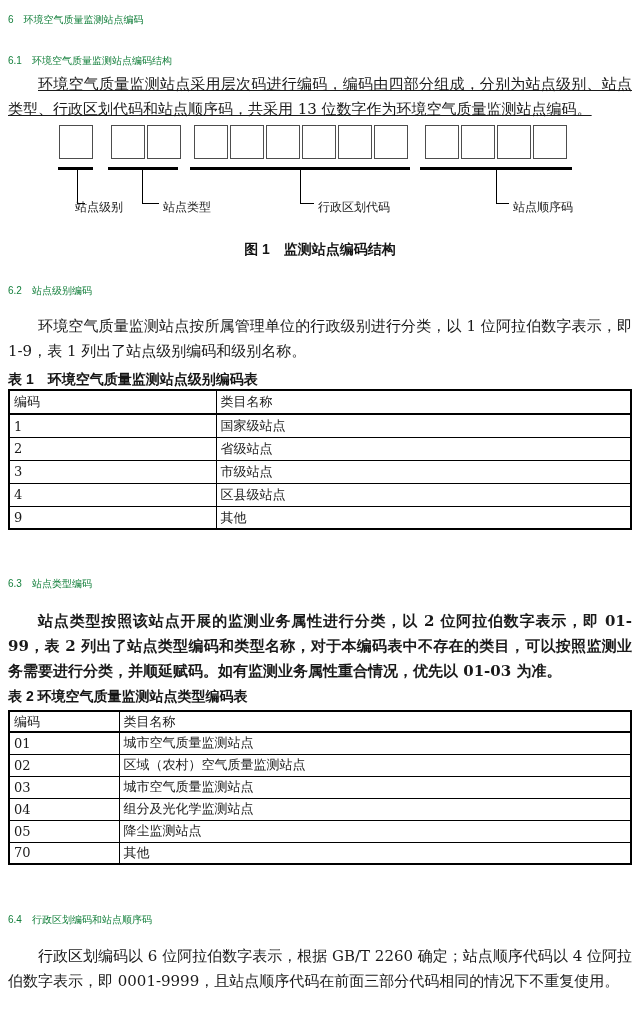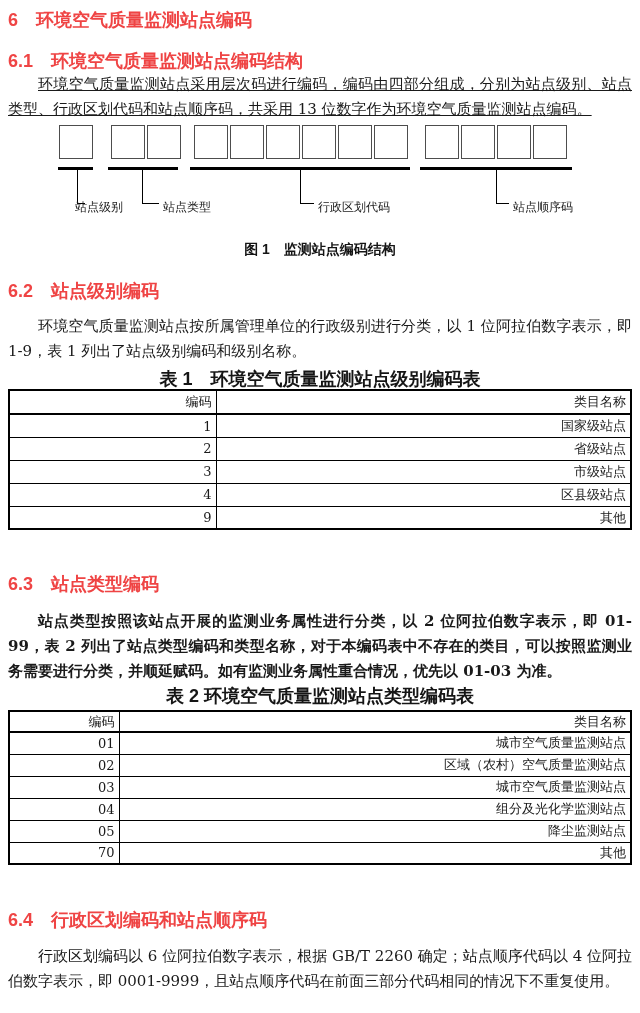--- a/index.html
+++ b/index.html
@@ -4,21 +4,21 @@
 <style>
   * { margin:0; padding:0; box-sizing:border-box; }
   html,body { background:#ffffff; }
   body {
     width:640px; height:1013px; overflow:hidden;
     padding:0 8px; color:#111;
     font-family:"DejaVu Serif","Liberation Serif",serif;
   }
   .hd {
     font-family:"Liberation Sans","DejaVu Sans",sans-serif;
-    font-weight:bold; font-size:18px; line-height:20px; color:#ef4444;
+    font-weight:normal; font-size:10px; line-height:20px; color:#15803d;
   }
   .hd-main  { margin-top:10px; }
   .hd-61    { margin-top:21px; }
   .hd-62    { margin-top:22px; }
   .hd-63    { margin-top:44px; }
   .hd-64    { margin-top:45px; }
   p.body-p {
     font-size:15px; line-height:24.6px; text-align:justify;
     text-indent:2em; color:#1a1a1a;
   }
@@ -39,37 +39,36 @@
   .fig-label {
     position:absolute; top:74px; font-size:12px; color:#1a1a1a;
     white-space:nowrap; font-family:"DejaVu Serif","Liberation Serif",serif;
   }
   .fig-caption {
     margin-top:21px; text-align:center;
     font-family:"Liberation Sans","DejaVu Sans",sans-serif;
     font-weight:bold; font-size:14px; line-height:20px; color:#151515;
   }
   .tbl-caption {
-    text-align:center;
     font-family:"Liberation Sans","DejaVu Sans",sans-serif;
-    font-weight:bold; font-size:18px; line-height:20px; color:#151515;
+    font-weight:bold; font-size:14px; line-height:20px; color:#151515;
   }
   .cap-t1 { margin-top:6px; }
   .cap-t2 { margin-top:3px; }
 
   
   table {
     width:100%; border-collapse:collapse; table-layout:fixed;
     border:2px solid #000;
     font-family:"DejaVu Serif","Liberation Serif",serif;
   }
   .tbl-1 { margin-top:0; }
   .tbl-2 { margin-top:4px; }
   th, td {
-    border:1px solid #000; text-align:right; vertical-align:middle;
+    border:1px solid #000; text-align:left; vertical-align:middle;
     font-size:13px; font-weight:normal; color:#1a1a1a; padding:0 4px;
   }
   th { border-bottom:2px solid #000; }
   .tbl-1 th { height:24px; } .tbl-1 td { height:23px; }
   .tbl-2 th { height:21px; } .tbl-2 td { height:22px; }
   .tbl-1 .col-code { width:207px; }
   .tbl-2 .col-code { width:110px; }
 </style>
 </head>
 <body>

